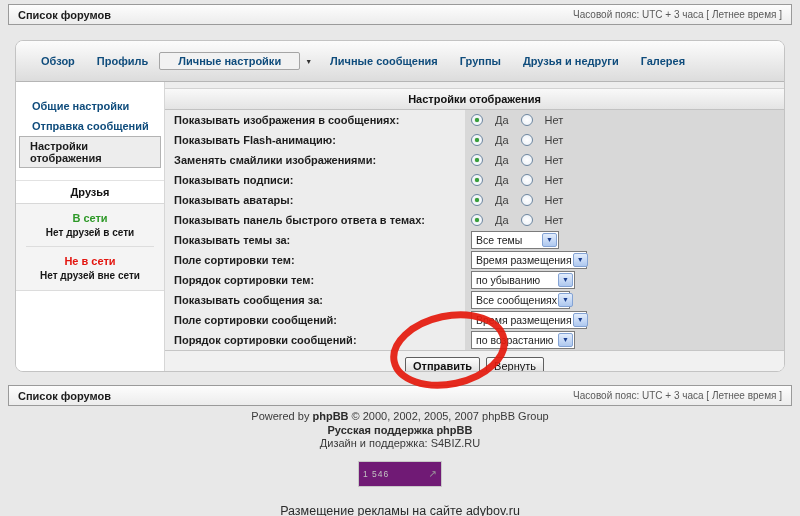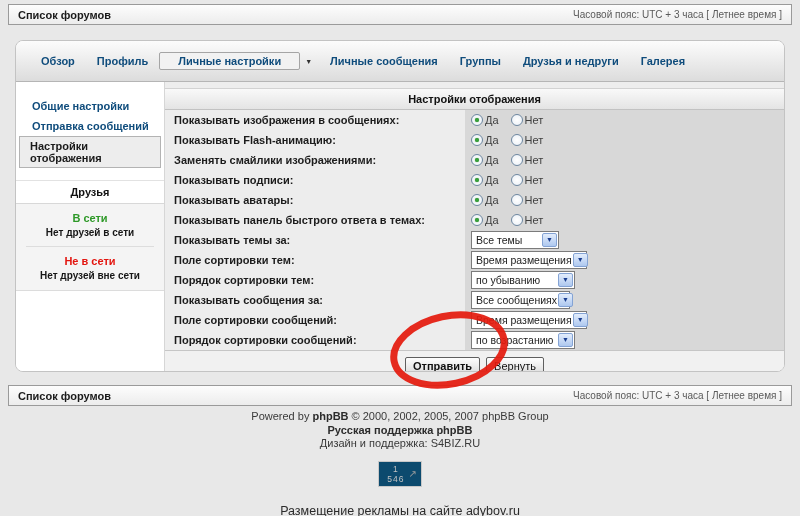--- a/index.html
+++ b/index.html
@@ -91,21 +91,21 @@
   }
   .radio {
     width:12px; height:12px; border-radius:50%;
     border:1px solid #6e87a0; background:radial-gradient(#ffffff,#e9eff6);
     display:inline-block; position:relative; flex:none;
   }
   .radio.checked::after {
     content:""; position:absolute; left:3px; top:3px; width:4px; height:4px;
     border-radius:50%; background:#37a03a; box-shadow:0 0 1px #2c7f2e;
   }
-  .radio-lbl { color:#3f3f3f; font-size:11px; margin:0 12px 0 2px;text-align:center; }
+  .radio-lbl { color:#3f3f3f; font-size:11px; margin:0 12px 0 12px;text-align:center; }
   .fselect {
     height:18px; border:1px solid #7b7b7b; background:#fff;
     display:inline-flex; align-items:center; justify-content:space-between;
     font-size:10.5px; color:#222; padding-left:4px; white-space:nowrap;
   }
   .fselect .arrow {
     width:15px; height:14px; margin:1px; flex:none;
     background:linear-gradient(#e3edfc,#aec8ef);
     border:1px solid #84a3d4; border-radius:2px;
     color:#1b3f91; font-size:7px; line-height:12px; text-align:center;
@@ -124,22 +124,22 @@
     background:linear-gradient(#fefefe,#d9d9d9);
     padding:2px 7px 3px; border-radius:2px; font-family:inherit;
   }
   .btn.primary { font-weight:bold; }
 
   .footer { position:absolute; top:410px; left:0; width:800px; text-align:center; }
   .f-line { font-size:11px; color:#3a3a3a; line-height:13.5px; }
   .f-line b { color:#2b2b2b; }
   .f-support { font-weight:bold; color:#2c2c2c; }
   .counter {
-    width:44px; height:18px; margin:10px auto 0;
-    border:1px solid #c8c8c8; background:#0c4a6e;
+    width:84px; height:18px; margin:10px auto 0;
+    border:1px solid #c8c8c8; background:#701a75;
     display:flex; justify-content:space-between; align-items:center;
     padding:12px 4px; font-size:8.5px; color:#c2c2c2; letter-spacing:1px;
   }
   .counter .c-arrow { color:#9d9d9d; font-size:10px; letter-spacing:0; }
   .ad-link {
     display:inline-block; margin-top:17px; font-size:12.5px;
     color:#2b2b2b; text-decoration:underline;
   }
   .annotation-svg {
     position:absolute; left:0; top:0; width:800px; height:516px;

